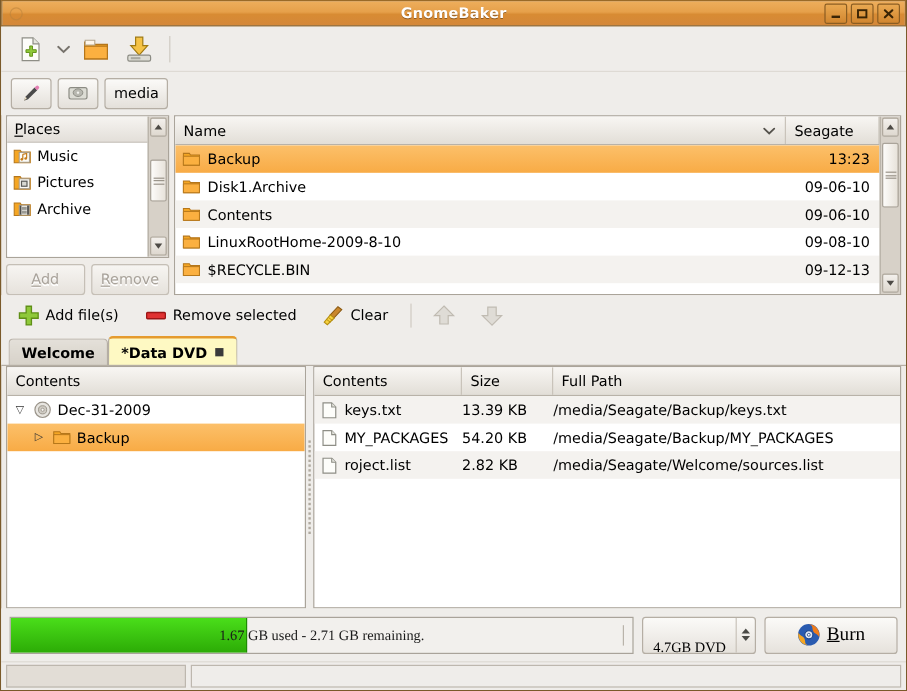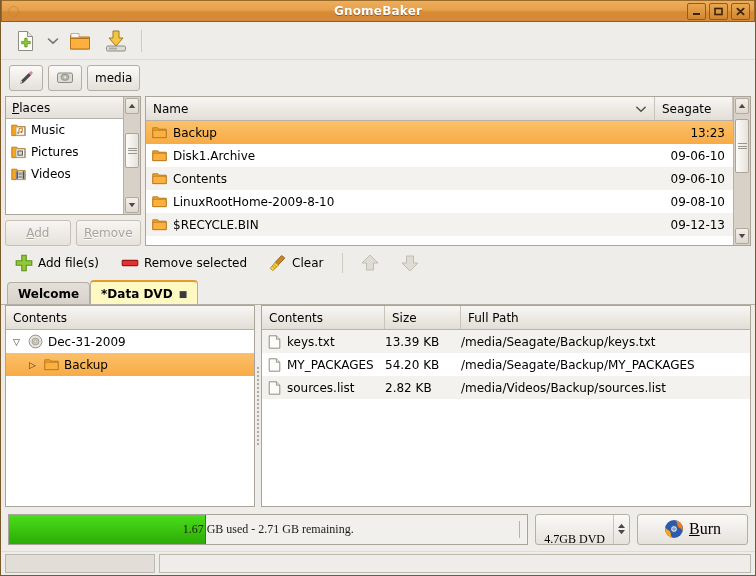--- a/index.html
+++ b/index.html
@@ -308,21 +308,21 @@
             </div>
             <div class="place-row">
               <svg width="15" height="14" viewBox="0 0 15 14">
                 <path d="M0.8 2.2 h5 l1 1.4 h7.4 v9 h-13.4 z" fill="#f5a623" stroke="#b5761a" stroke-width="0.9"></path>
                 <rect x="5" y="4" width="8.5" height="8.2" fill="#fcfbf7" stroke="#a39b8c" stroke-width="0.8"></rect>
                 <rect x="5.4" y="4.3" width="1.5" height="7.6" fill="#4d4d4b"></rect>
                 <rect x="11.6" y="4.3" width="1.5" height="7.6" fill="#4d4d4b"></rect>
                 <rect x="7.2" y="5.3" width="4.1" height="2.6" fill="#9a9a94"></rect>
                 <rect x="7.2" y="8.5" width="4.1" height="2.6" fill="#9a9a94"></rect>
               </svg>
-              <span>Videos</span>
+              <span>Archive</span>
             </div>
           </div>
         </div>
         <div class="vsb">
           <div class="vsb-btn">
             <svg width="8" height="6" viewBox="0 0 8 6">
                 <path d="M4 0.8 L7.2 5 H0.8 Z" fill="#4d4a45"></path>
               </svg>
           </div>
           <div class="vsb-track">
@@ -574,24 +574,24 @@
           </div>
           <div class="lc-size">54.20 KB</div>
           <div class="lc-path">/media/Seagate/Backup/MY_PACKAGES</div>
         </div>
         <div class="lrow alt">
           <div class="lc-name">
             <svg width="13" height="14" viewBox="0 0 13 14">
                 <path d="M1.2 0.8 h7.2 l3.4 3.4 v9 h-10.6 z" fill="#fdfdfa" stroke="#8e8e86" stroke-width="1"></path>
                 <path d="M8.4 0.8 v3.4 h3.4" fill="#e6e6df" stroke="#8e8e86" stroke-width="0.9"></path>
               </svg>
-            <span>sources.list</span>
+            <span>roject.list</span>
           </div>
           <div class="lc-size">2.82 KB</div>
-          <div class="lc-path">/media/Videos/Backup/sources.list</div>
+          <div class="lc-path">/media/Seagate/Welcome/sources.list</div>
         </div>
       </div>
     </div>
   </div>
 
   <div class="burnbar">
     <div class="progress">
       <div class="progress-fill" id="pfill" style="width: 38%;"></div>
       <div class="progress-tick"></div>
       <div class="progress-text">1.67 GB used - 2.71 GB remaining.</div>

